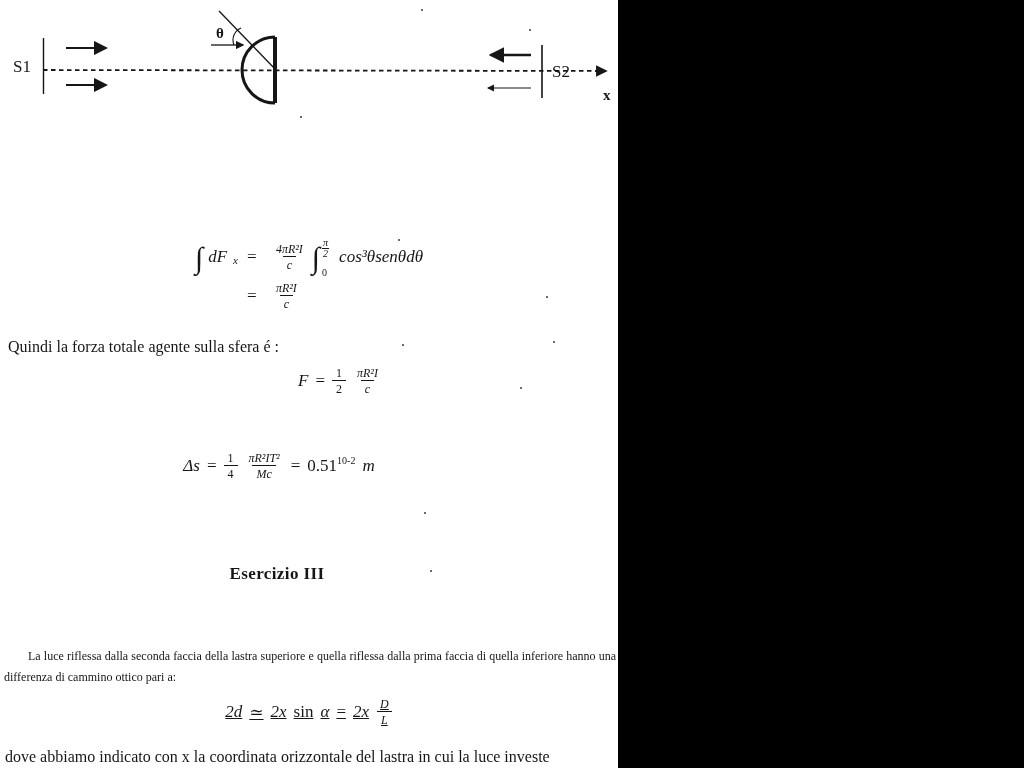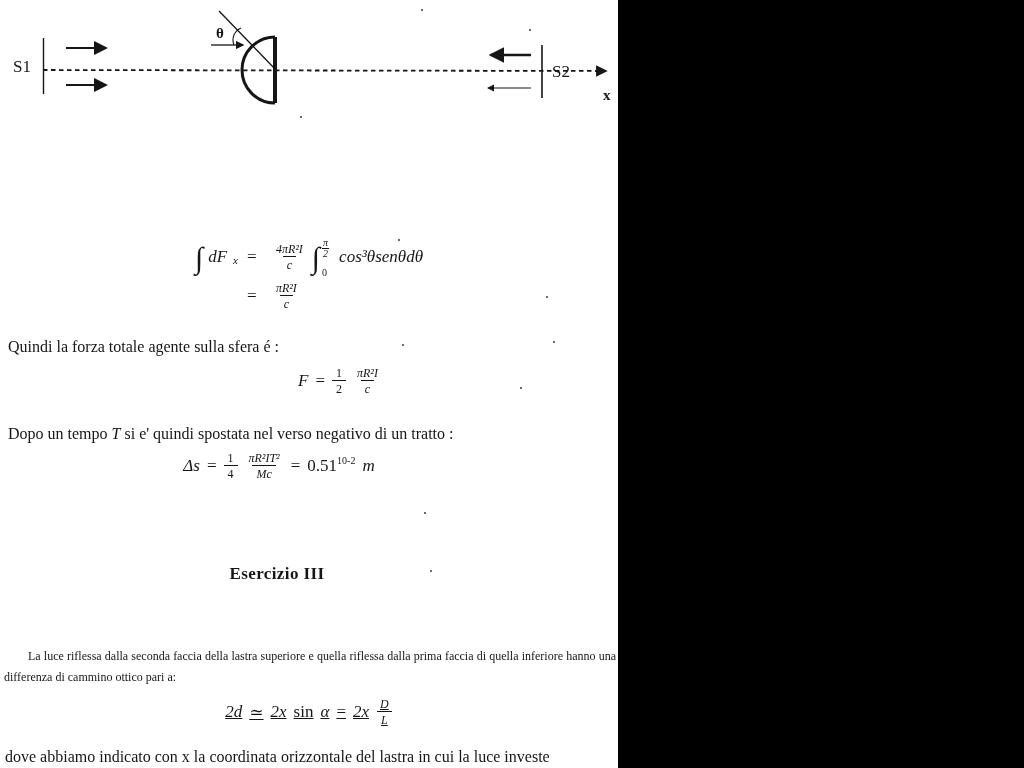--- a/index.html
+++ b/index.html
@@ -141,21 +141,20 @@
           <span class="num rm">1</span>
           <span class="den rm">2</span>
         </span>
         <span class="frac">
           <span class="num">πR²I</span>
           <span class="den">c</span>
         </span>
       </span>
     </div>
 
-    <p class="body-text t-dopo"><span>Dopo un tempo </span><span class="var">T</span><span> si e' quindi spostata nel verso negativo di un tratto :</span></p>
 
     <div class="eq eq3">
       <span class="row">
         <span>Δs</span>
         <span class="rel">=</span>
         <span class="frac">
           <span class="num rm">1</span>
           <span class="den rm">4</span>
         </span>
         <span class="frac">

